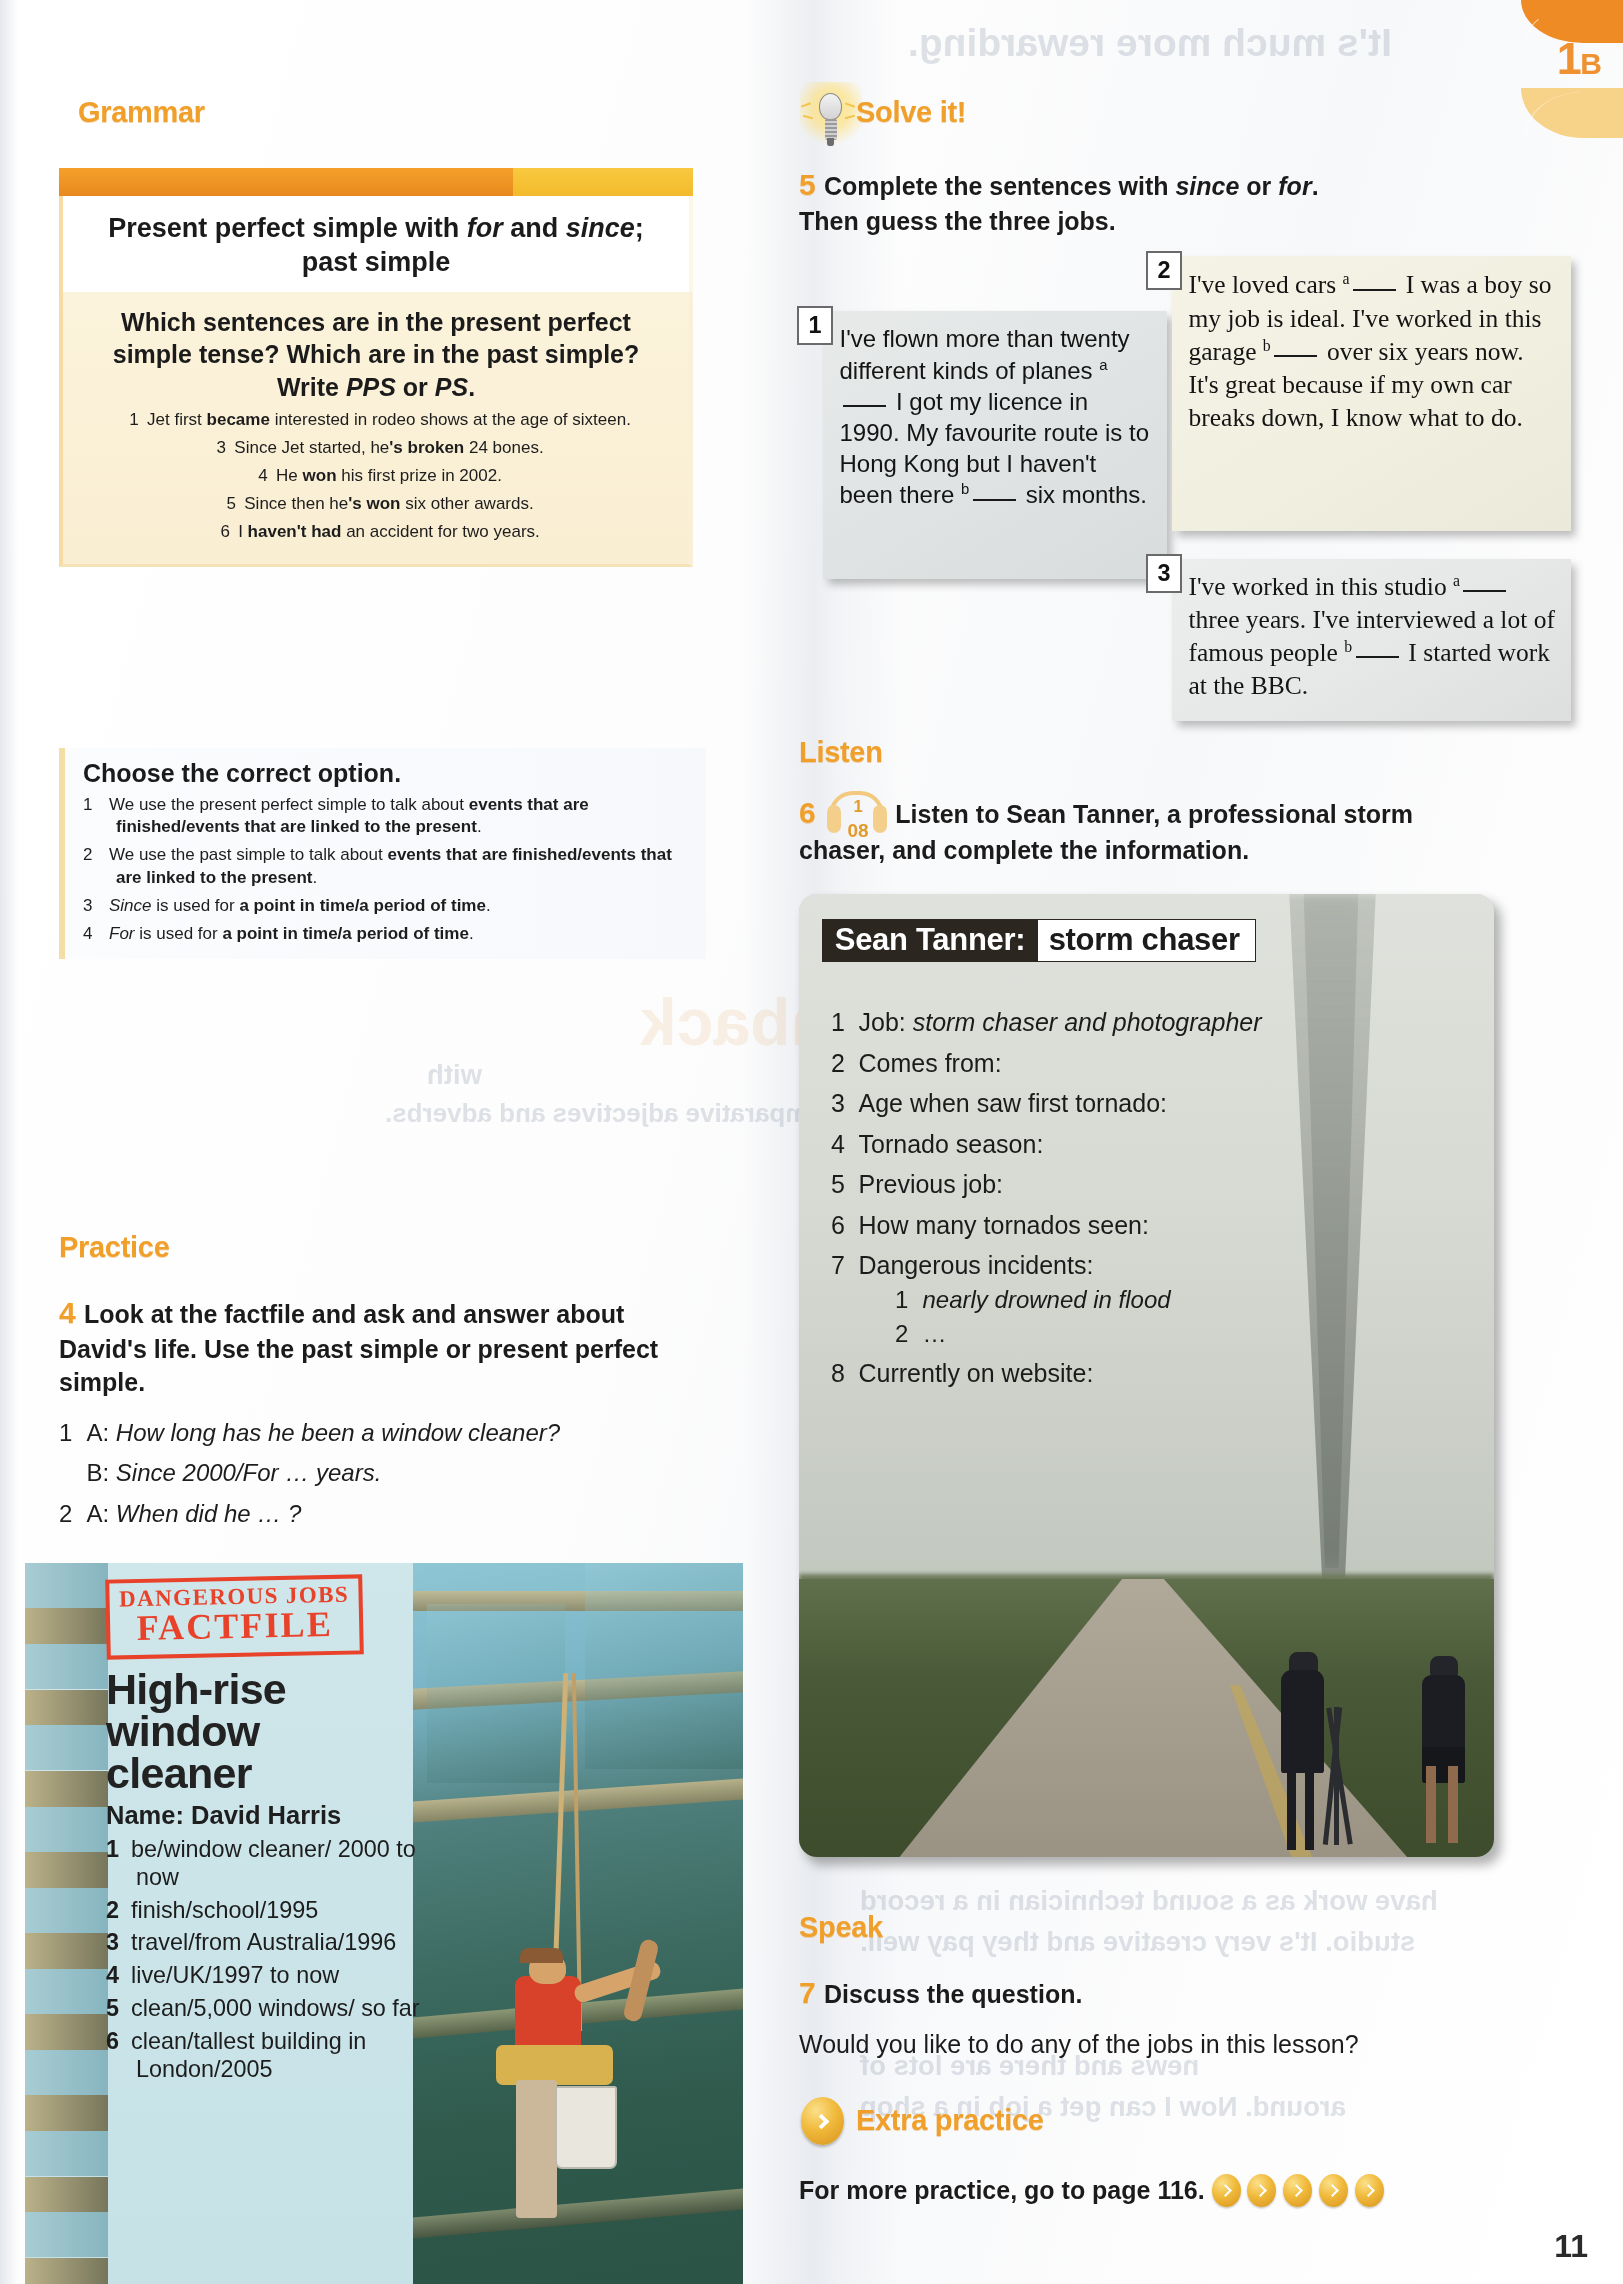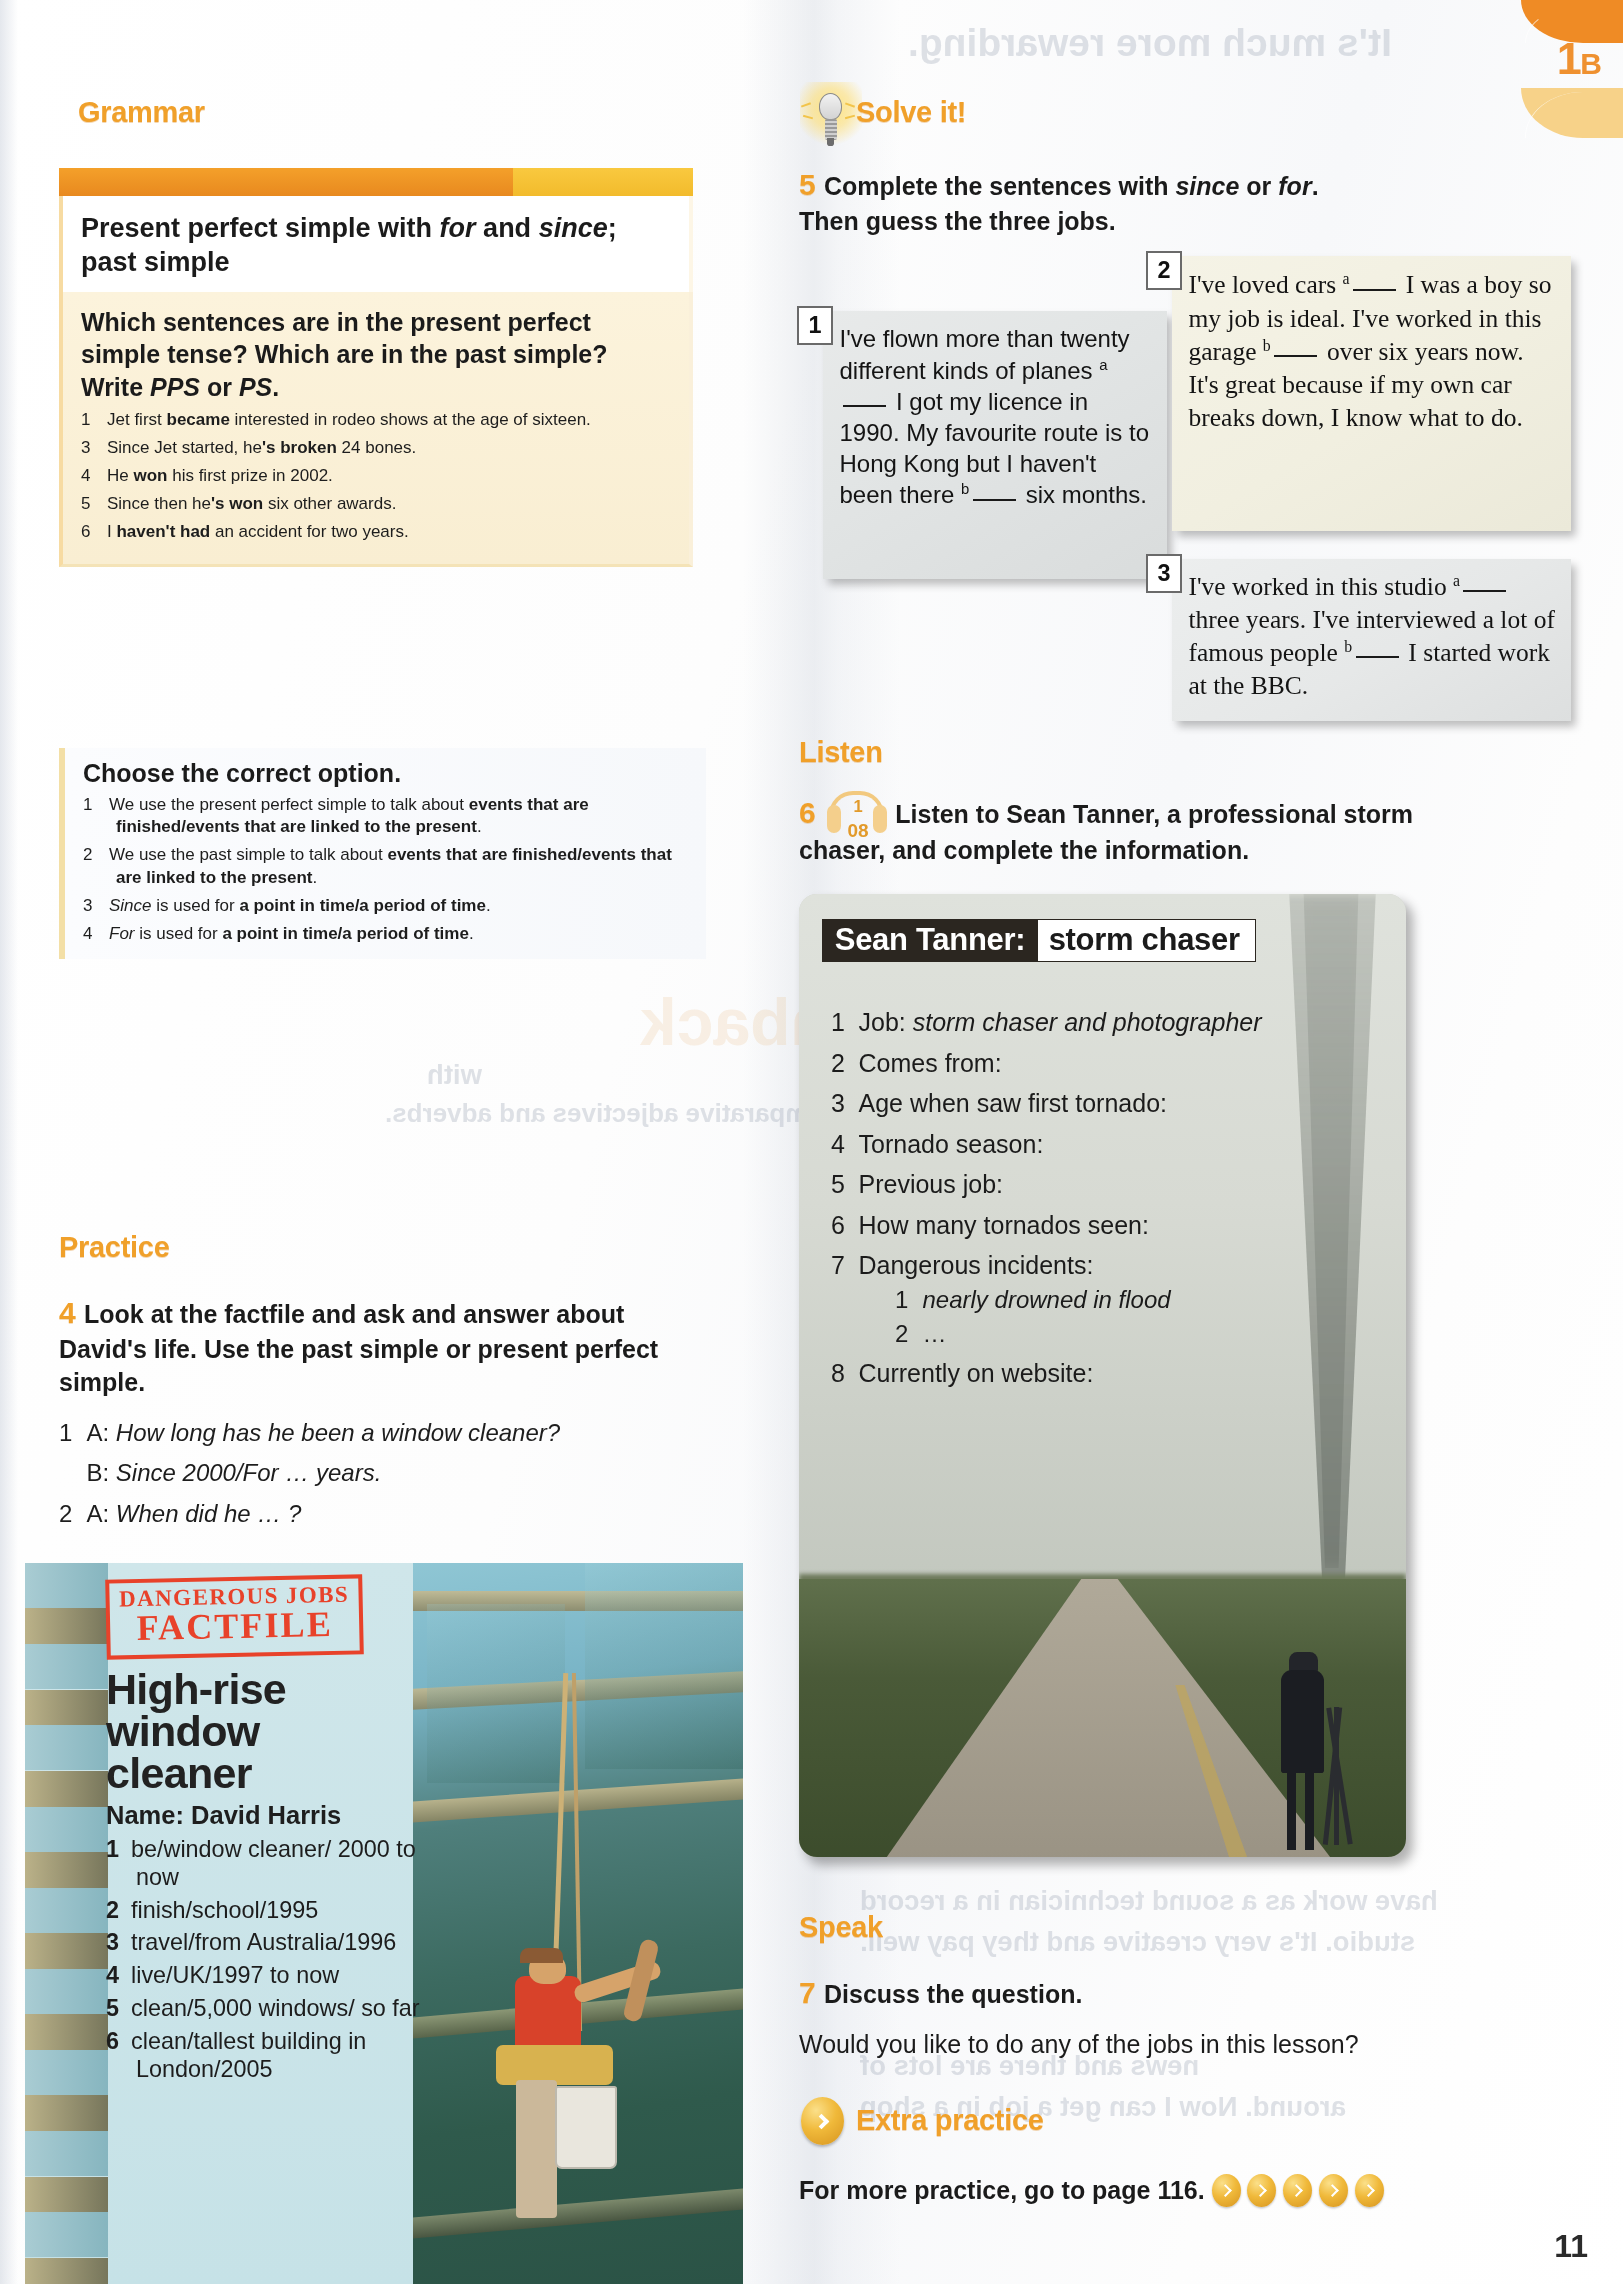--- a/index.html
+++ b/index.html
@@ -73,21 +73,21 @@
     position:absolute;
     font-size:29px; font-weight:800; color:#f0a02a;
     letter-spacing:-0.3px;
     text-shadow: 0 1.4px 0 rgba(223,141,36,.35);
   }
 
   
   #grammar-head { left:59px; top:96px;margin-left:19px; }
 
   #grammar-box {
-    position:absolute; left:59px; top:168px; width:634px;
+    position:absolute; left:59px; top:168px; width:634px;text-align:center;
   }
   .gb-topbar { height:27.5px; display:flex; }
   .gb-topbar .seg1 { flex:0 0 454px; background:linear-gradient(to bottom,#f4a02a,#e8891f); }
   .gb-topbar .seg2 { flex:1; background:linear-gradient(to bottom,#f9c93f,#f2bb2c); }
   .gb-title {
     background:#ffffff;
     padding:15px 18px 12.4px 18px;
     font-size:27px; font-weight:700; color:#1b1b1b; line-height:1.28;
     border-left:4.8px solid #f7dba2;
     border-right:4.8px solid #fdf6e6;
@@ -287,21 +287,21 @@
   #audio-icon .cupR { right:1.4px; }
   #audio-icon .cd {
     position:absolute; left:19px; top:1.4px; width:27.5px; text-align:center;
     color:#e29a2a; font-weight:700; line-height:1;
   }
   #audio-icon .cd .t { font-size:16.5px; }
   #audio-icon .cd .b { font-size:19px; }
 
   
   #storm-card {
-    position:absolute; left:799px; top:894px; width:607px; height:963px;
+    position:absolute; left:799px; top:894px; width:695px; height:963px;
     border-radius:18px;
     overflow:hidden;
     box-shadow: 6.2px 7.6px 11px rgba(0,0,0,.30);
     background:#cfd3cb;
   }
   #sky {
     position:absolute; left:0; top:0; width:100%; height:688px;
     background:linear-gradient(to bottom,#dfe2dc 0%,#d7dad3 45%,#ccd0c8 75%,#c3c8bf 100%);
   }
   #funnel {

